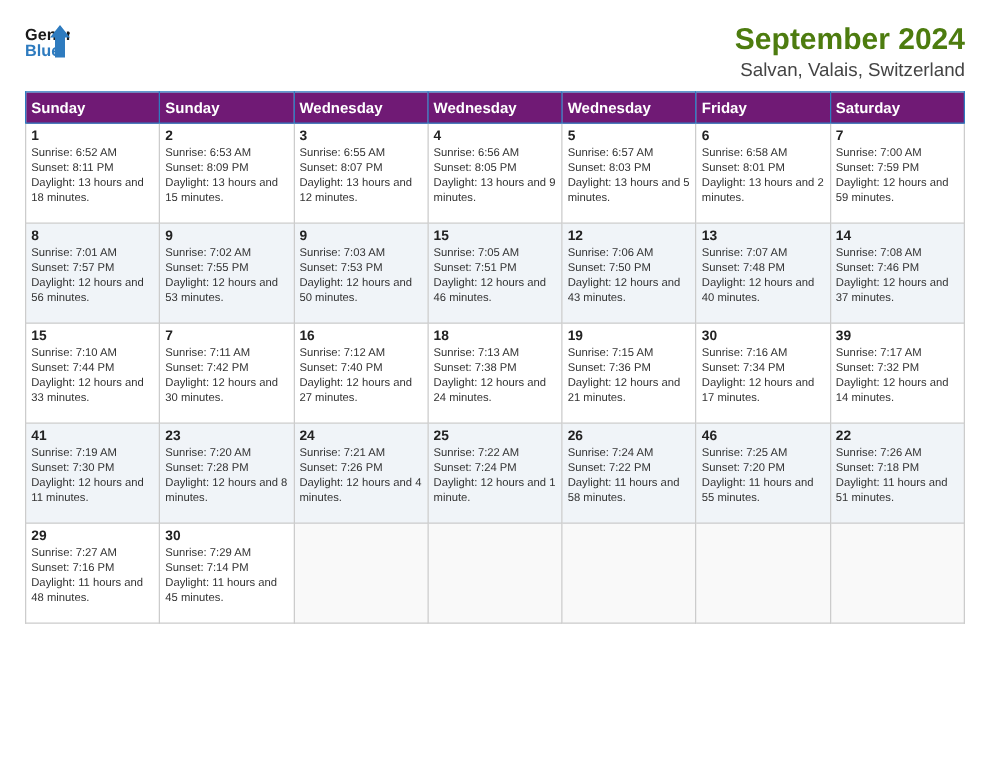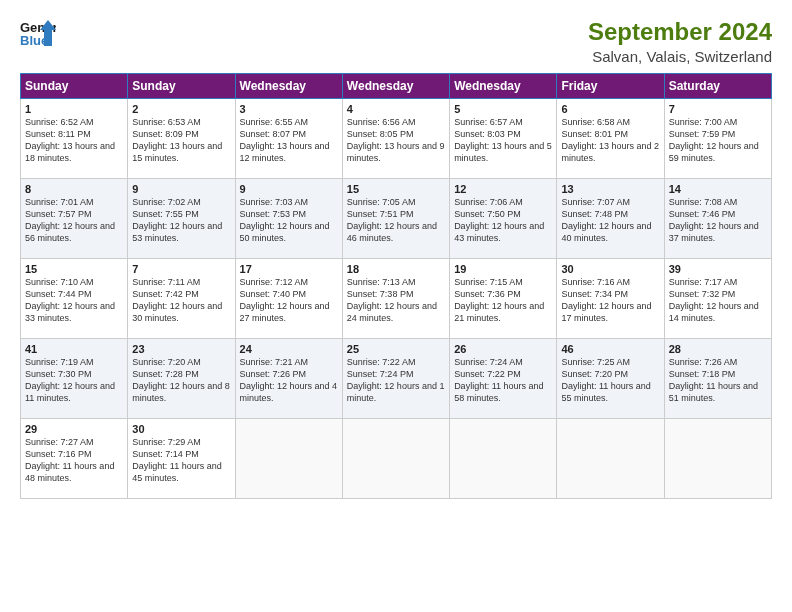--- a/index.html
+++ b/index.html
@@ -245,21 +245,21 @@
       </td>
           <td>
         <span class="day-num">7</span>
         <div class="day-info">
           Sunrise: 7:11 AM<br>
           Sunset: 7:42 PM<br>
           Daylight: 12 hours and 30 minutes.
         </div>
       </td>
           <td>
-        <span class="day-num">17</span>
+        <span class="day-num">16</span>
         <div class="day-info">
           Sunrise: 7:12 AM<br>
           Sunset: 7:40 PM<br>
           Daylight: 12 hours and 27 minutes.
         </div>
       </td>
           <td>
         <span class="day-num">18</span>
         <div class="day-info">
           Sunrise: 7:13 AM<br>
@@ -335,21 +335,21 @@
       </td>
           <td>
         <span class="day-num">46</span>
         <div class="day-info">
           Sunrise: 7:25 AM<br>
           Sunset: 7:20 PM<br>
           Daylight: 11 hours and 55 minutes.
         </div>
       </td>
           <td>
-        <span class="day-num">28</span>
+        <span class="day-num">22</span>
         <div class="day-info">
           Sunrise: 7:26 AM<br>
           Sunset: 7:18 PM<br>
           Daylight: 11 hours and 51 minutes.
         </div>
       </td>
         </tr>
         <tr>
           <td>
         <span class="day-num">29</span>

